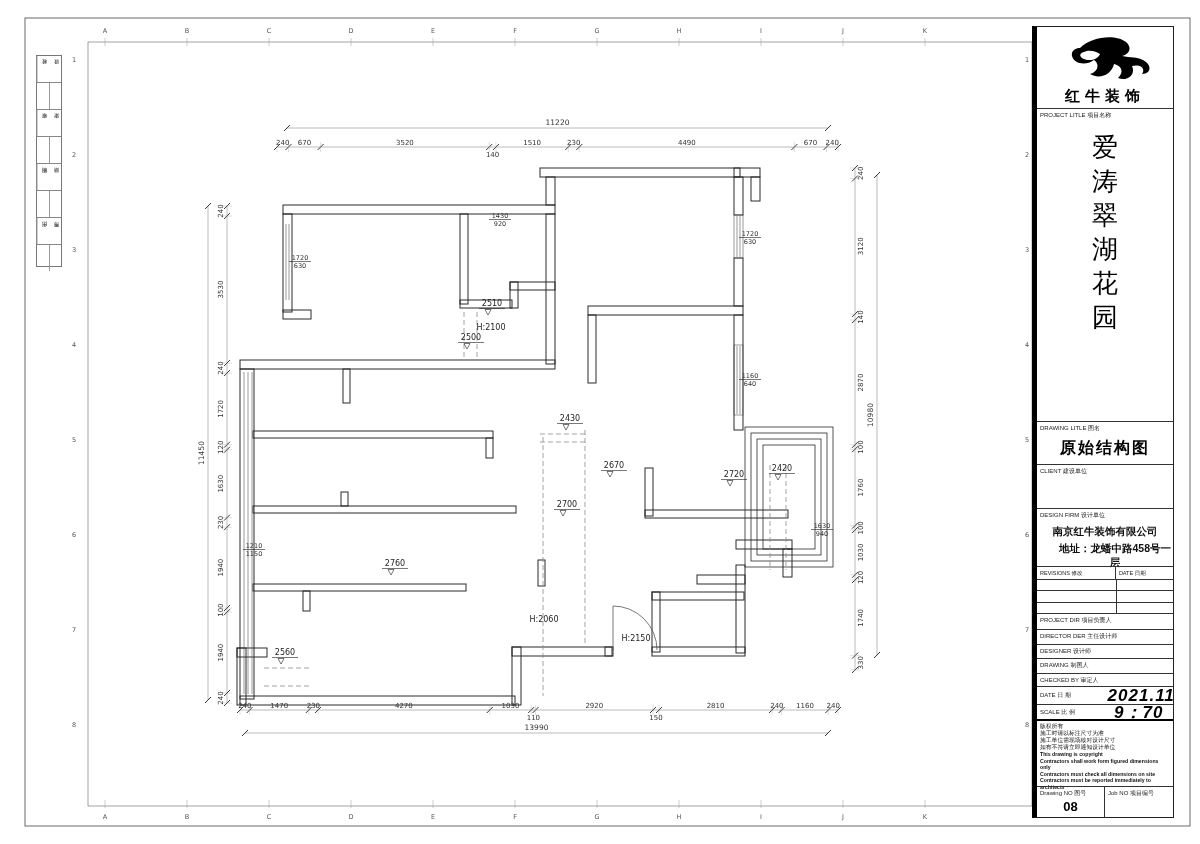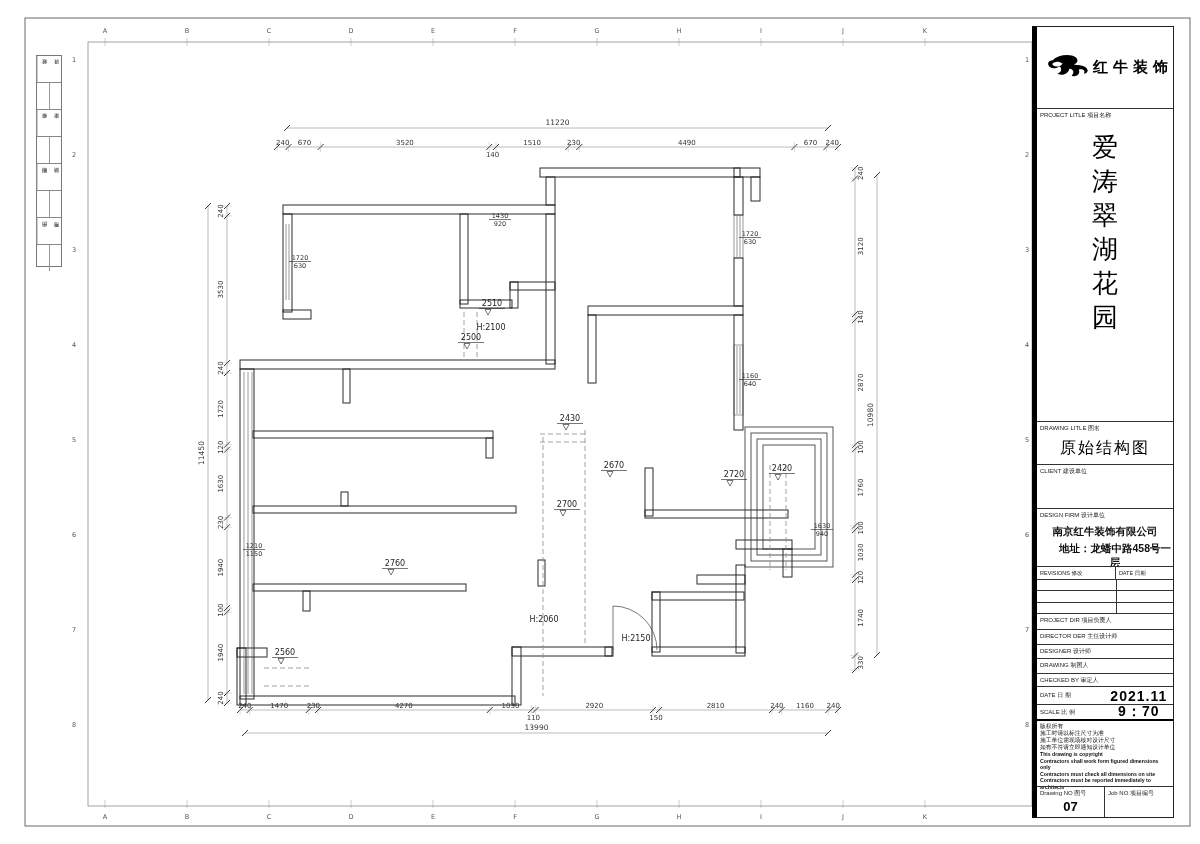--- a/index.html
+++ b/index.html
@@ -18,43 +18,43 @@
   .wintxt{font:6.5px "DejaVu Sans",sans-serif;fill:#333;}
   .lvlline{stroke:#1d1d1d;stroke-width:.6;}
   .lvltri{fill:none;stroke:#1d1d1d;stroke-width:.6;}
 
   
   .tb{position:absolute;left:1032px;top:26px;width:142px;height:792px;box-sizing:border-box;
       border-left:5px solid #000;border-top:1px solid #222;border-right:1px solid #222;border-bottom:1px solid #222;
       display:flex;flex-direction:column;background:#fff;}
   .tb>div{box-sizing:border-box;flex:0 0 auto;}
   .sec{border-top:1px solid #333;}
-  .tb-logo{height:81px;display:flex;flex-direction:row;align-items:center;justify-content:flex-end;padding-bottom:2px;}
+  .tb-logo{height:81px;display:flex;flex-direction:column;align-items:center;justify-content:flex-end;padding-bottom:2px;}
   .tb-brand{font-family:"DejaVu Serif",serif;font-weight:bold;font-size:15px;letter-spacing:5px;color:#000;margin-top:1px;white-space:nowrap;}
   .tb-lab{font-size:6px;color:#222;padding:2px 3px 0 3px;line-height:8px;white-space:nowrap;overflow:hidden;}
   .h-ptl{height:12px;}
   .tb-name{height:301px;display:flex;flex-direction:column;align-items:center;padding-top:10px;}
   .tb-name span{font-family:"DejaVu Serif",serif;font-size:26px;line-height:34px;color:#000;}
   .h-dtl{height:12px;}
-  .tb-title{height:31px;font-weight:normal;font-size:16px;letter-spacing:2px;text-align:center;line-height:30px;color:#000;}
+  .tb-title{height:31px;font-weight:bold;font-size:16px;letter-spacing:2px;text-align:center;line-height:30px;color:#000;}
   .tb-client{height:44px;}
   .tb-firm{height:58px;}
   .tb-firm .l1{font-weight:bold;font-size:10.5px;text-align:center;margin-top:6px;color:#111;}
   .tb-firm .l2{font-weight:bold;font-size:10.5px;text-align:center;margin-top:3px;color:#111;padding-left:20px;}
   .rv-h{height:13px;display:flex;}
   .rv-h span{font-size:5.5px;color:#222;padding:3px 3px 0 3px;box-sizing:border-box;display:block;}
   .rv-h span:first-child{width:58%;border-right:1px solid #333;}
   .rv-rows{height:34px;display:flex;flex-direction:column;}
   .rv-r{flex:1;border-top:1px solid #333;display:flex;}
   .rv-r i{display:block;width:58%;border-right:1px solid #333;}
   .tb-row{display:flex;align-items:flex-start;}
   .r16{height:16px;} .r15{height:15px;} .r14{height:14px;} .r13{height:13px;}
   .vrow{display:flex;align-items:center;padding:0 3px;}
   .vrow .vl{font-size:6px;color:#222;width:52%;white-space:nowrap;}
-  .vrow .vv{font-weight:bold;font-size:14px;color:#000;width:48%;text-align:center;letter-spacing:1px;}
+  .vrow .vv{font-weight:bold;font-size:17px;color:#000;width:48%;text-align:center;letter-spacing:1px;font-style:italic;}
   .h-date{height:18px;} .h-scale{height:15px;}
   .tb-notes{height:67px;border-top:2px solid #000;padding:2px 3px;}
   .tb-notes .cn{font-size:5.8px;line-height:7px;color:#111;}
   .tb-notes .en{font-size:5.2px;line-height:6.5px;color:#111;font-weight:bold;}
   .tb-dno{height:31px;display:flex;}
   .tb-dno .cell{width:50%;box-sizing:border-box;position:relative;}
   .tb-dno .cell:first-child{border-right:1px solid #333;}
   .tb-dno .big{font-weight:bold;font-size:13px;text-align:center;margin-top:2px;color:#000;}
 
   
@@ -551,20 +551,20 @@
       <div class="cn">如有不符请立即通知设计单位</div>
       <div class="en">This drawing is copyright</div>
       <div class="en">Contractors shall work form figured dimensions only</div>
       <div class="en">Contractors must check all dimensions on site</div>
       <div class="en">Contractors must be reported immediately to architects</div>
     </div>
 
     <div class="tb-dno sec">
       <div class="cell">
         <div class="tb-lab">Drawing NO   图号</div>
-        <div class="big">07</div>
+        <div class="big">08</div>
       </div>
       <div class="cell">
         <div class="tb-lab">Job NO   项目编号</div>
       </div>
     </div>
   </div>
 </div>
 
 </body></html>

